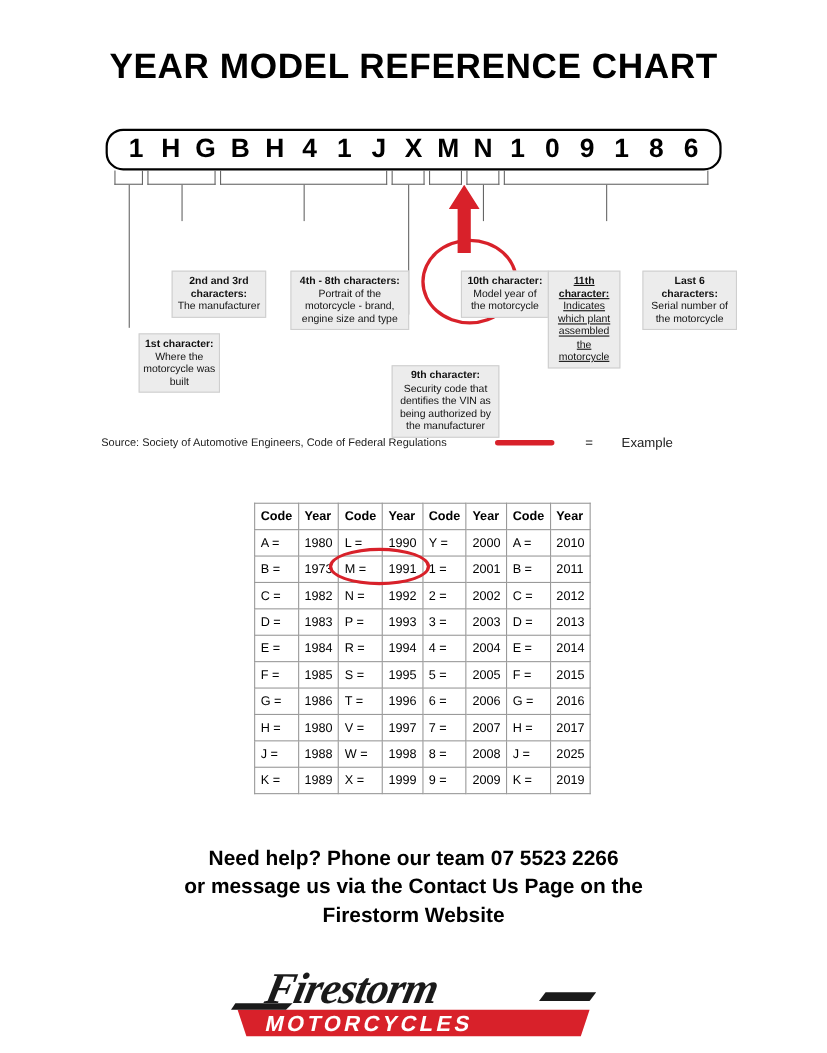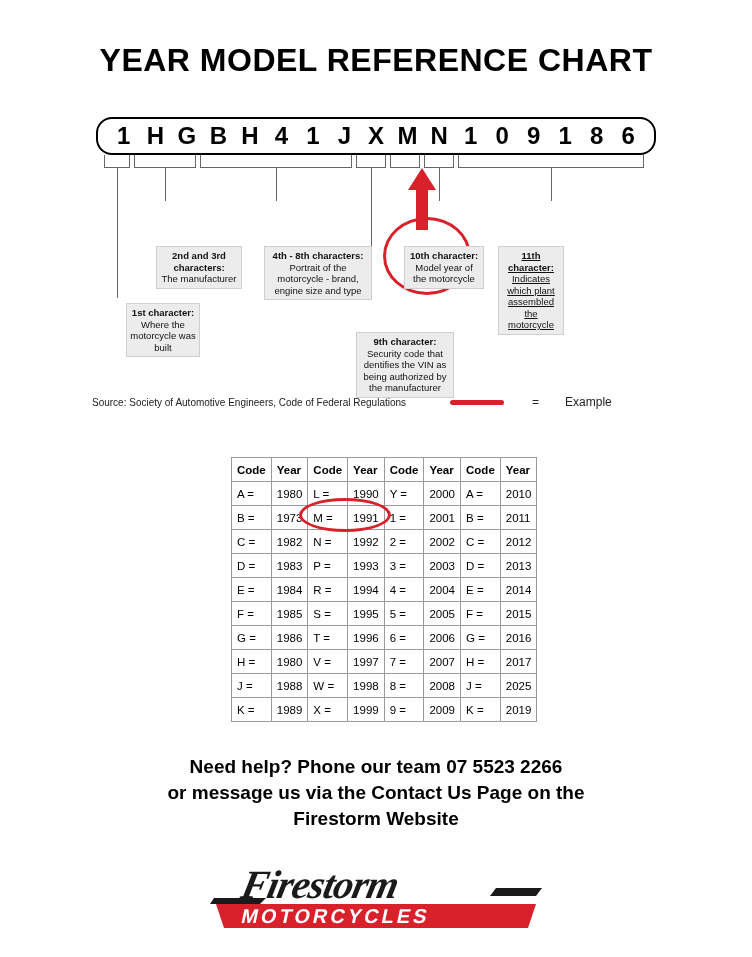--- a/index.html
+++ b/index.html
@@ -148,21 +148,21 @@
     background: #fff;
   }
   table.codes td.year { text-align: left; }
 
   
   .footer-text {
     text-align: center;
     font-size: 19px;
     font-weight: bold;
     line-height: 26px;
-    margin-top: 32px;
+    margin-top: 46px;
     color: #000;
   }
 
   
   .logo-wrap {
     margin-top: 26px;
     display: flex;
     justify-content: center;
   }
   .logo {
@@ -242,30 +242,34 @@
   <div class="cbox" style="left:228px; top:45px; width:108px;">
     <b>4th - 8th characters:</b><br>
     <span>Portrait of the motorcycle - brand, engine size and type</span>
   </div>
 
   <div class="cbox" style="left:320px; top:131px; width:98px;">
     <b>9th character:</b><br>
     <span>Security code that dentifies the VIN as being authorized by the manufacturer</span>
   </div>
 
-  <div class="cbox" style="left:368px; top:45px; width:80px;">
+  <div class="cbox" style="left:383px; top:45px; width:80px;">
     <b>10th character:</b><br>
     <span>Model year of the motorcycle</span>
   </div>
 
   <div class="cbox" style="left:462px; top:45px; width:66px;text-decoration:underline;">
     <b>11th character:</b><br>
     <span>Indicates which plant assembled the motorcycle</span>
   </div>
 
+  <div class="cbox" style="left:548px; top:45px; width:86px;">
+    <b>Last 6 characters:</b><br>
+    <span>Serial number of the motorcycle</span>
+  </div>
 </div>
 
 <div class="source-row">
   <span class="source-text">Source:  Society of Automotive Engineers, Code of Federal Regulations</span>
   <span class="legend-dash"></span>
   <span class="legend-eq">=</span>
   <span class="legend-label">Example</span>
 </div>
 
 <div class="table-wrap">

